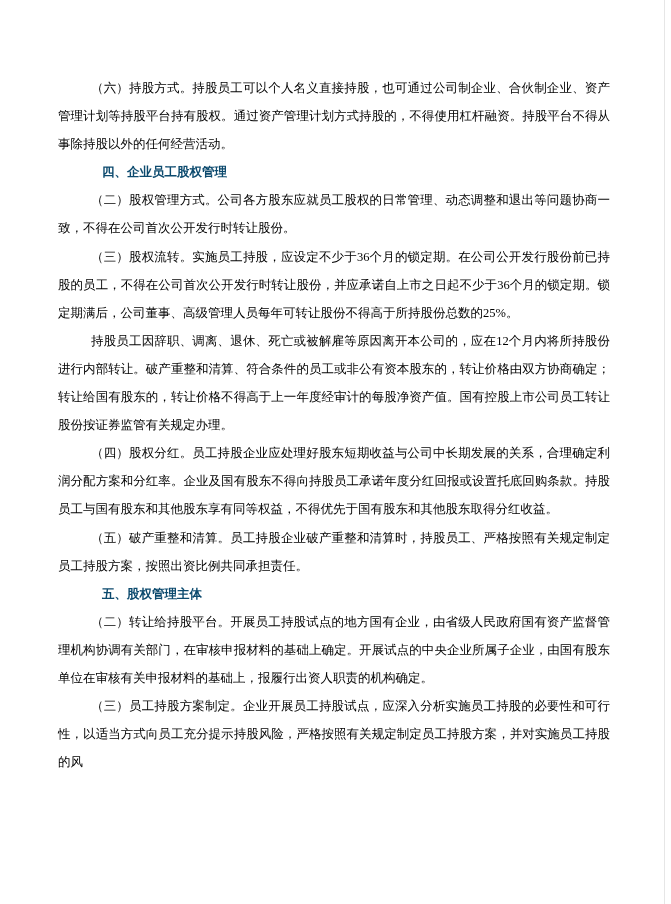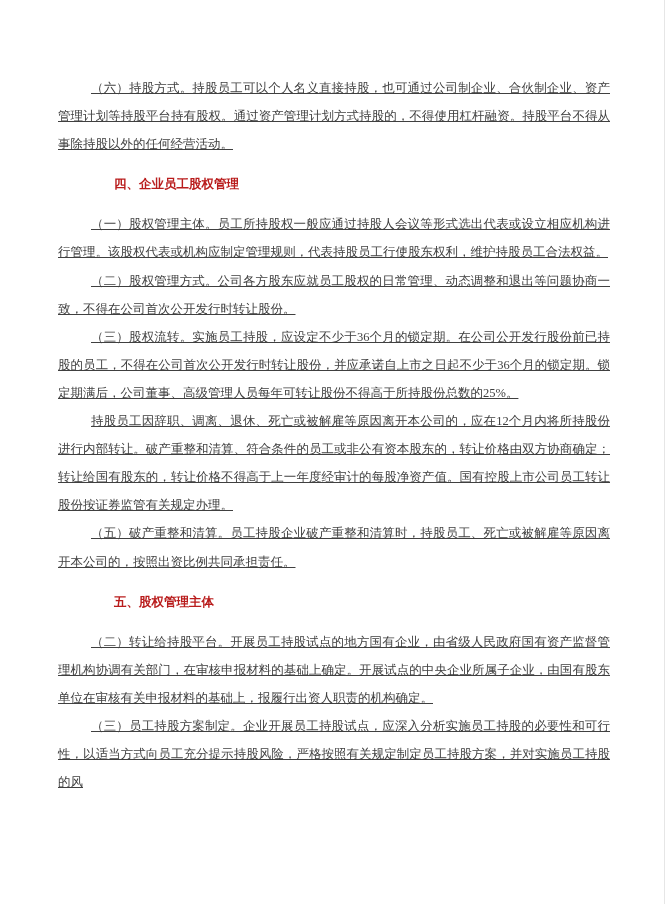--- a/index.html
+++ b/index.html
@@ -18,55 +18,54 @@
   .content {
     position: absolute;
     left: 58px;
     top: 74px;
     width: 552px;
   }
   .para {
     margin: 0;
     font-size: 12.5px;
     line-height: 28.1px;
-    color: #404040;
+    color: #000000;
     text-align: justify;
     text-justify: inter-ideograph;
     text-indent: 33px;
     letter-spacing: 0;
     word-break: break-all;
-    text-decoration: underline;
   }
   .heading {
-    margin: 12px;
+    margin: 0;
     padding-left: 44px;
     font-size: 12.5px;
     line-height: 28.1px;
     font-weight: bold;
-    color: #b91c1c;
+    color: #0c4a6e;
     font-family: "Liberation Sans", "DejaVu Sans", sans-serif;
   }
   .edge-line {
     position: absolute;
     top: 0;
     left: 664px;
     width: 1px;
     height: 904px;
   }
 </style>
 </head>
 <body>
 
 <div class="page" style="background: rgb(255, 255, 255);">
   <div class="content">
       <p class="para">（六）持股方式。持股员工可以个人名义直接持股，也可通过公司制企业、合伙制企业、资产管理计划等持股平台持有股权。通过资产管理计划方式持股的，不得使用杠杆融资。持股平台不得从事除持股以外的任何经营活动。</p>
       <h2 class="heading">四、企业员工股权管理</h2>
-      <p class="para">（一）股权管理主体。员工所持股权一般应通过持股人会议等形式选出代表或设立相应机构进行管理。该股权代表或机构应制定管理规则，代表持股员工行使股东权利，维护持股员工合法权益。</p>
       <p class="para">（二）股权管理方式。公司各方股东应就员工股权的日常管理、动态调整和退出等问题协商一致，不得在公司首次公开发行时转让股份。</p>
       <p class="para">（三）股权流转。实施员工持股，应设定不少于36个月的锁定期。在公司公开发行股份前已持股的员工，不得在公司首次公开发行时转让股份，并应承诺自上市之日起不少于36个月的锁定期。锁定期满后，公司董事、高级管理人员每年可转让股份不得高于所持股份总数的25%。</p>
       <p class="para">持股员工因辞职、调离、退休、死亡或被解雇等原因离开本公司的，应在12个月内将所持股份进行内部转让。破产重整和清算、符合条件的员工或非公有资本股东的，转让价格由双方协商确定；转让给国有股东的，转让价格不得高于上一年度经审计的每股净资产值。国有控股上市公司员工转让股份按证券监管有关规定办理。</p>
-      <p class="para">（五）破产重整和清算。员工持股企业破产重整和清算时，持股员工、死亡或被解雇等原因离开本公司的，按照出资比例共同承担责任。</p>
+      <p class="para">（四）股权分红。员工持股企业应处理好股东短期收益与公司中长期发展的关系，合理确定利润分配方案和分红率。企业及国有股东不得向持股员工承诺年度分红回报或设置托底回购条款。持股员工与国有股东和其他股东享有同等权益，不得优先于国有股东和其他股东取得分红收益。</p>
+      <p class="para">（五）破产重整和清算。员工持股企业破产重整和清算时，持股员工、严格按照有关规定制定员工持股方案，按照出资比例共同承担责任。</p>
       <h2 class="heading">五、股权管理主体</h2>
       <p class="para">（二）转让给持股平台。开展员工持股试点的地方国有企业，由省级人民政府国有资产监督管理机构协调有关部门，在审核申报材料的基础上确定。开展试点的中央企业所属子企业，由国有股东单位在审核有关申报材料的基础上，报履行出资人职责的机构确定。</p>
       <p class="para">（三）员工持股方案制定。企业开展员工持股试点，应深入分析实施员工持股的必要性和可行性，以适当方式向员工充分提示持股风险，严格按照有关规定制定员工持股方案，并对实施员工持股的风</p>
     </div>
   <div class="edge-line" style="background: rgb(230, 230, 230);"></div>
 </div>
 
 </body></html>

